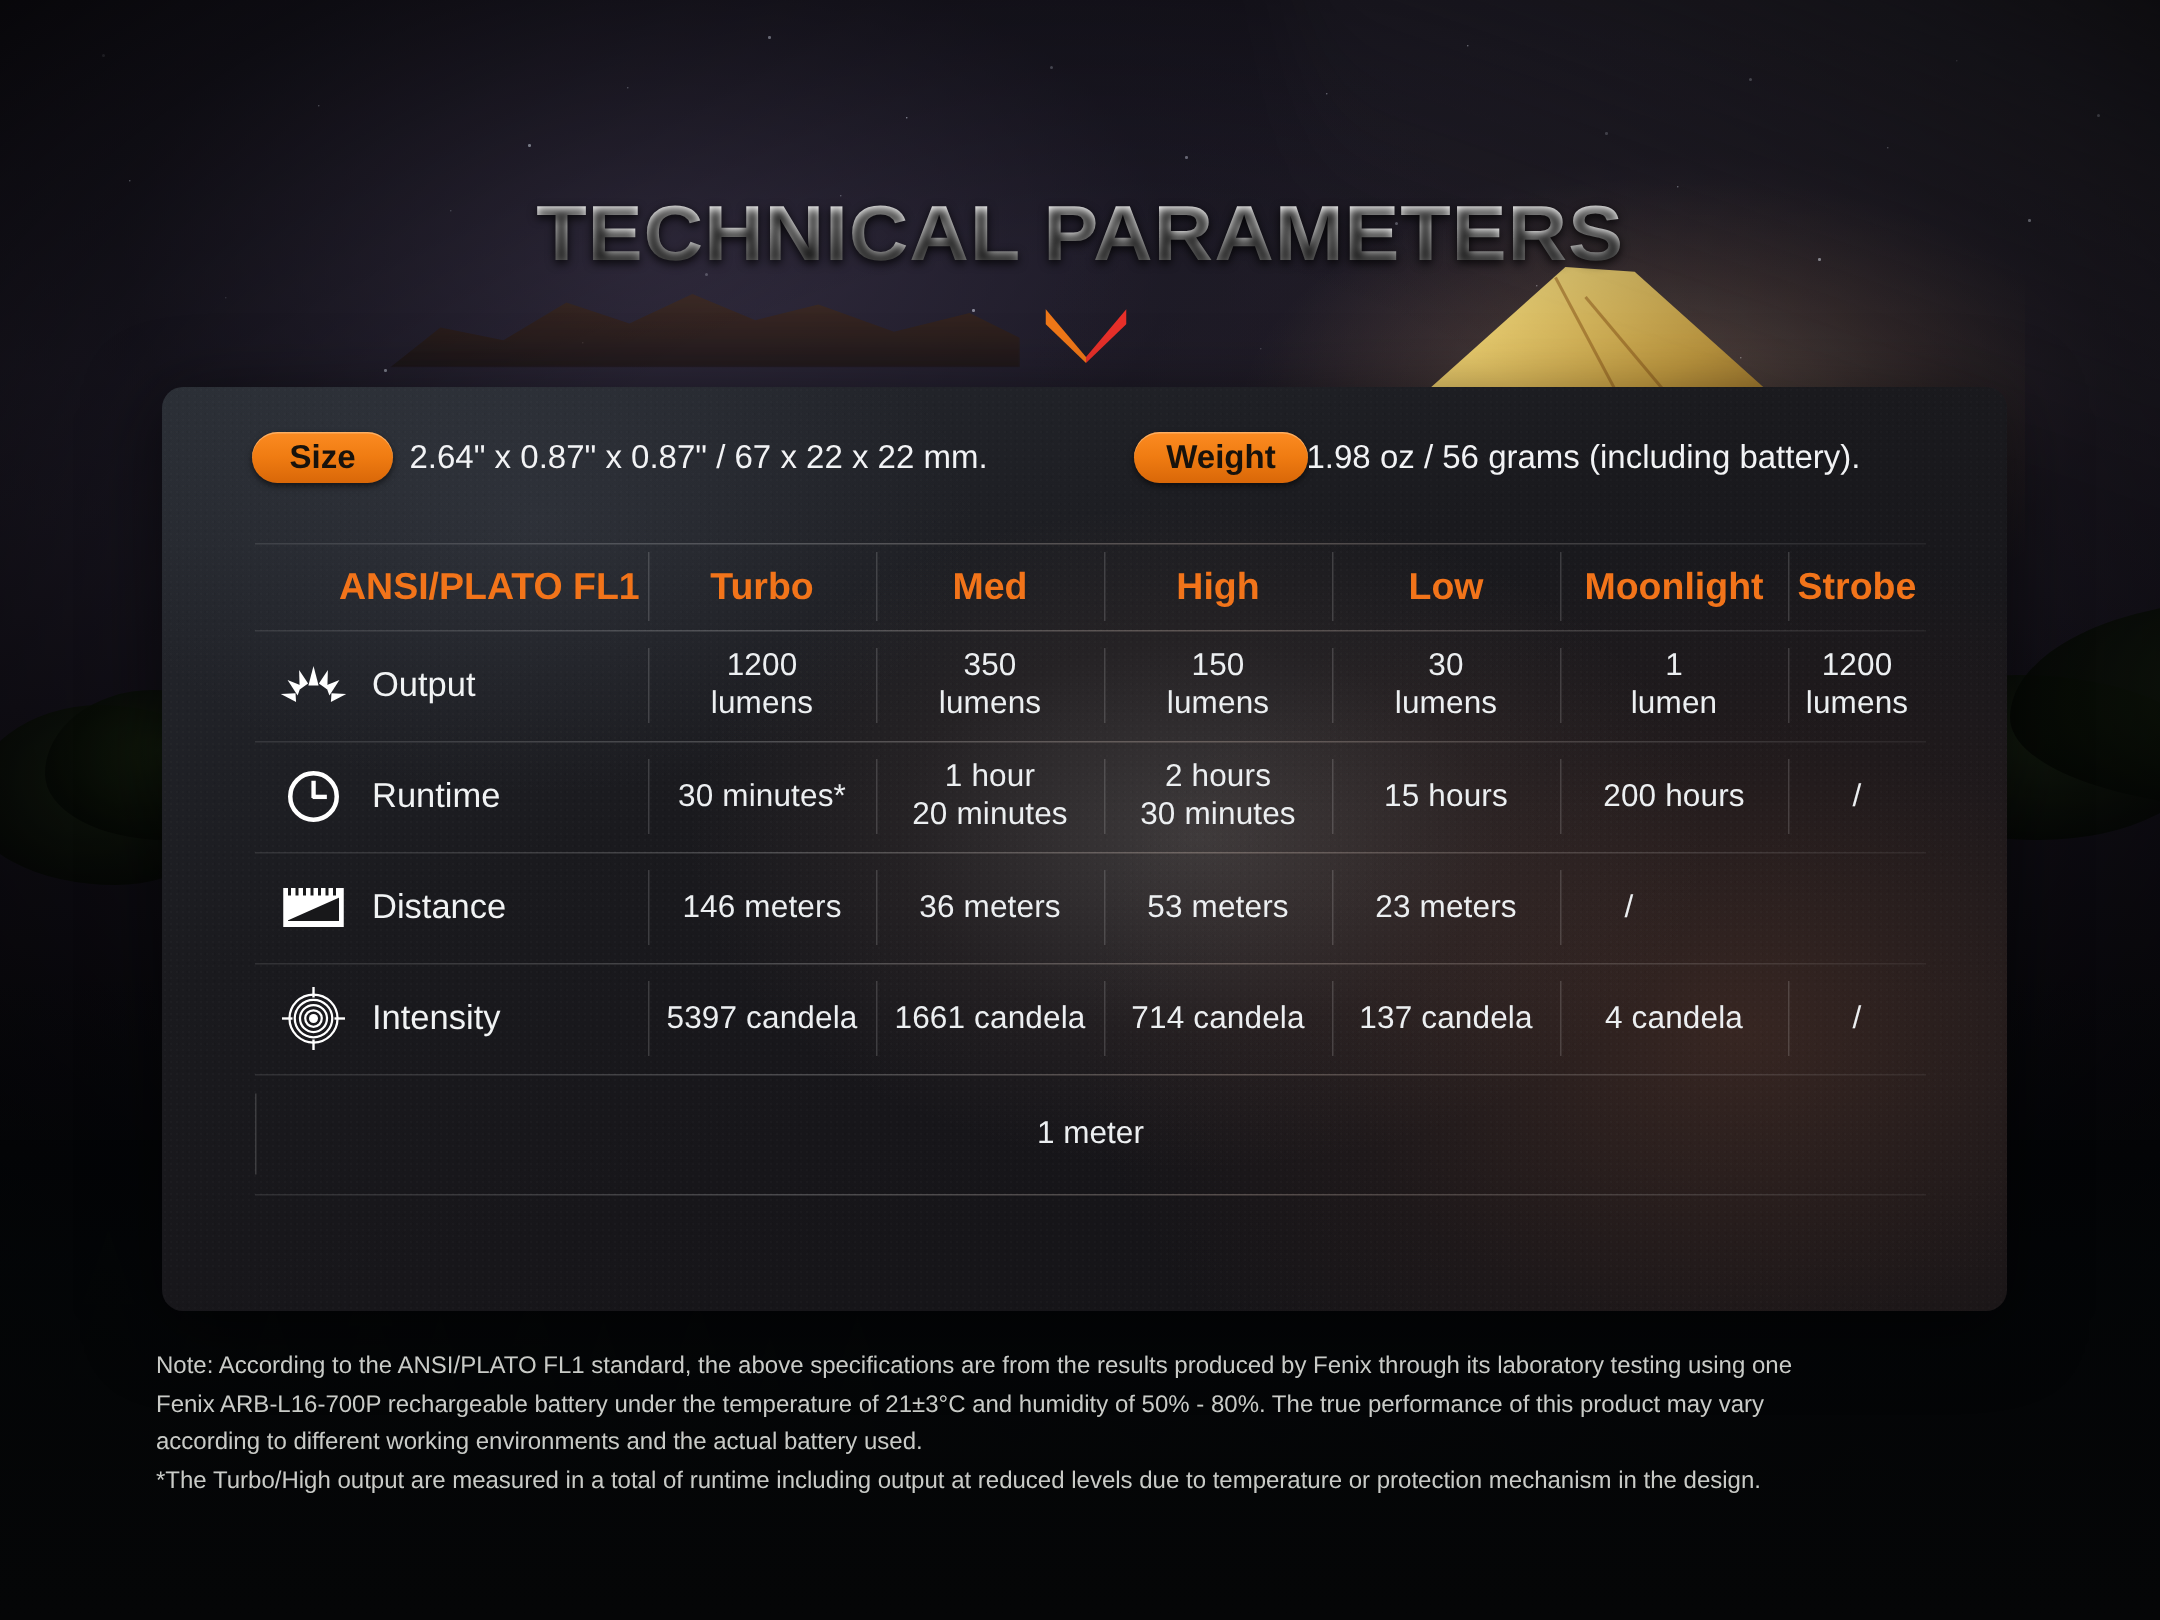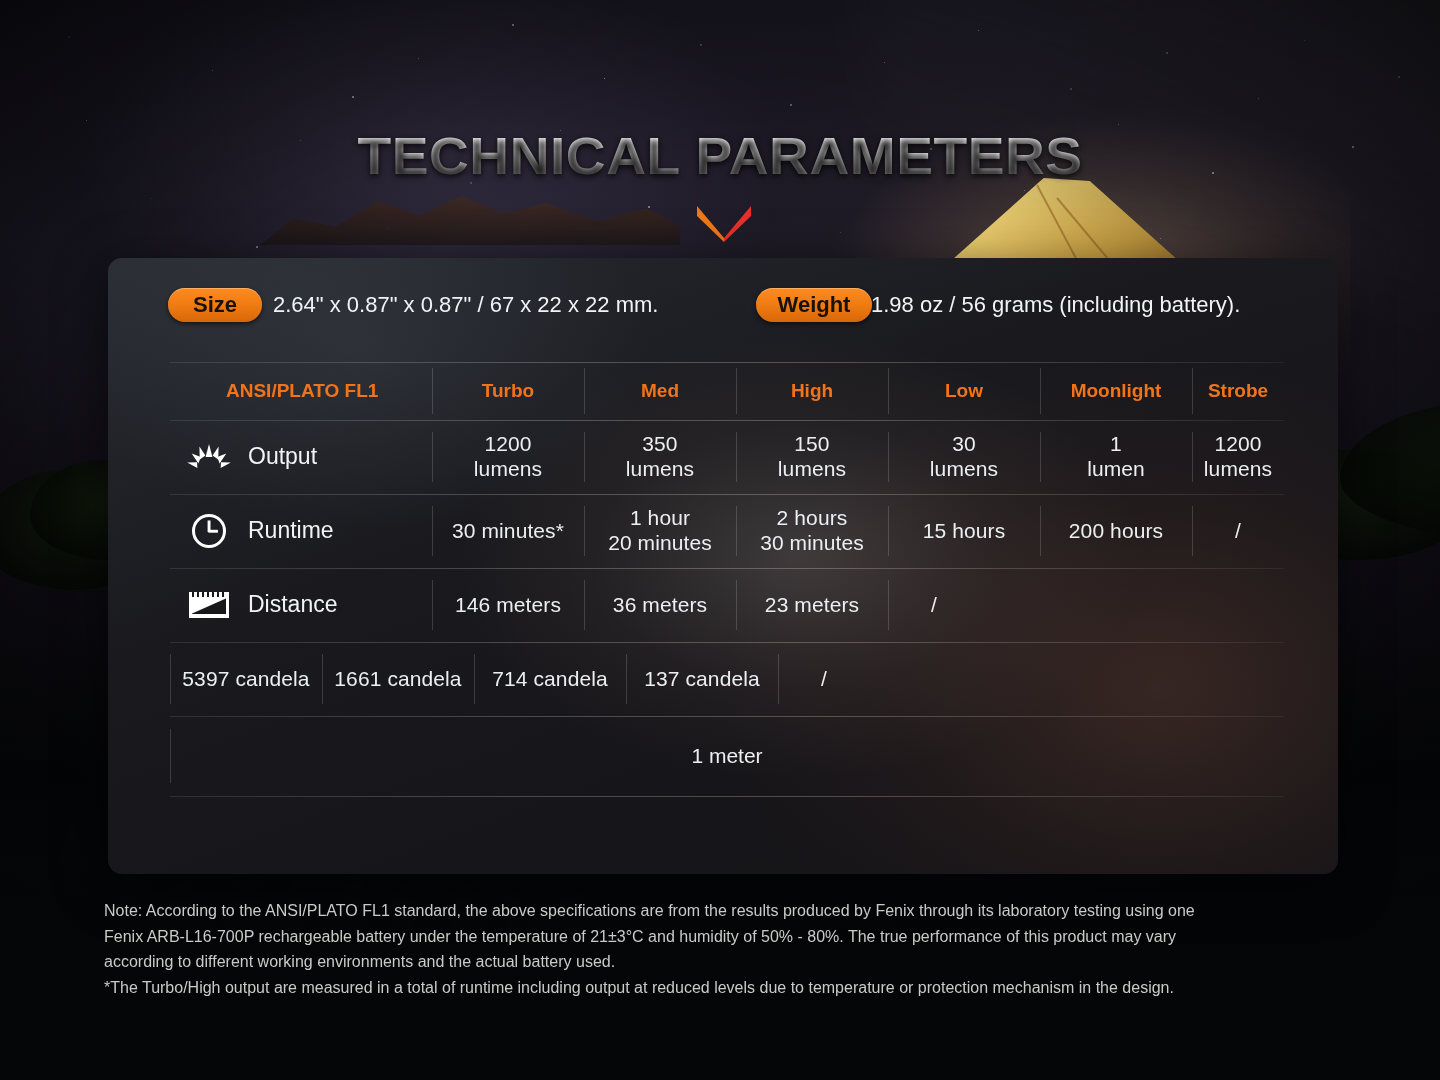--- a/index.html
+++ b/index.html
@@ -131,21 +131,21 @@
   .w1{width:152px;}  
   .w2{width:152px;}  
   .w3{width:152px;}  
   .w4{width:152px;}  
   .w5{width:152px;}  
   .w6{width:92px;}   
   .vdiv{position:absolute;left:0;top:16%;height:68%;width:1px;background:rgba(255,255,255,.16);}
 
   
   #head-row{height:58px;}
-  #head-row .c-label,#head-row .c-val{color:#f2741a;font-weight:bold;font-size:19px;}
+  #head-row .c-label,#head-row .c-val{color:#f2741a;font-weight:bold;font-size:25px;}
   #head-row .c-label{justify-content:flex-start;padding-left:56px;box-sizing:border-box;display:flex;align-items:center;}
   #head-row .vdiv{top:10%;height:80%;}
 
   
   .brow{height:74px;}
   .brow .c-val{color:#eceff1;font-size:21px;line-height:1.18;font-weight:300;letter-spacing:.1px;}
   .brow .c-val .two{display:block;}
   .row-name{color:#f1f3f4;font-size:23px;font-weight:400;line-height:1.12;}
   .icon-cell{width:78px;flex:none;display:flex;align-items:center;justify-content:center;}
   .ico{display:block;}
@@ -468,47 +468,75 @@
           <span class="row-name">Distance</span>
         </div>
         <div class="c-val w1">
             <span class="vdiv"></span>
             <span>146 meters</span>
           </div>
         <div class="c-val w2">
             <span class="vdiv"></span>
             <span>36 meters</span>
           </div>
+        <div class="c-val w3">
+            <span class="vdiv"></span>
+            <span>53 meters</span>
+          </div>
         <div class="c-val w4">
             <span class="vdiv"></span>
             <span>23 meters</span>
           </div>
         <div class="c-val w6">
             <span class="vdiv"></span>
             <span>/</span>
           </div>
       </div>
       <div class="hline" style="top:280px;"></div>
 
       <div class="trow brow">
+        <div class="c-label">
+          <span class="icon-cell">
+            <svg class="ico" width="42" height="42" viewBox="0 0 42 42">
+              <g fill="none" stroke="#ffffff" stroke-width="1.5">
+                <circle cx="21" cy="21" r="16"></circle>
+                <circle cx="21" cy="21" r="12.5"></circle>
+                <circle cx="21" cy="21" r="9"></circle>
+                <circle cx="21" cy="21" r="5.5"></circle>
+              </g>
+              <circle cx="21" cy="21" r="3" fill="#ffffff"></circle>
+              <g stroke="#ffffff" stroke-width="1.6">
+                <line x1="21" y1="0" x2="21" y2="7"></line>
+                  <line x1="21" y1="35" x2="21" y2="42"></line>
+                <line x1="0" y1="21" x2="7" y2="21"></line>
+                  <line x1="35" y1="21" x2="42" y2="21"></line>
+              </g>
+            </svg>
+          </span>
+          <span class="row-name">Intensity</span>
+        </div>
         <div class="c-val w1">
             <span class="vdiv"></span>
             <span>5397 candela</span>
           </div>
         <div class="c-val w2">
             <span class="vdiv"></span>
             <span>1661 candela</span>
           </div>
         <div class="c-val w3">
             <span class="vdiv"></span>
             <span>714 candela</span>
           </div>
         <div class="c-val w4">
             <span class="vdiv"></span>
             <span>137 candela</span>
+          </div>
+        <div class="c-val w5">
+            <span class="vdiv"></span>
+            <span>4 candela</span>
           </div>
         <div class="c-val w6">
             <span class="vdiv"></span>
             <span>/</span>
           </div>
       </div>
       <div class="hline" style="top:354px;"></div>
 
       <div class="trow brow" style="height:80px;">
         <div class="span-all">

